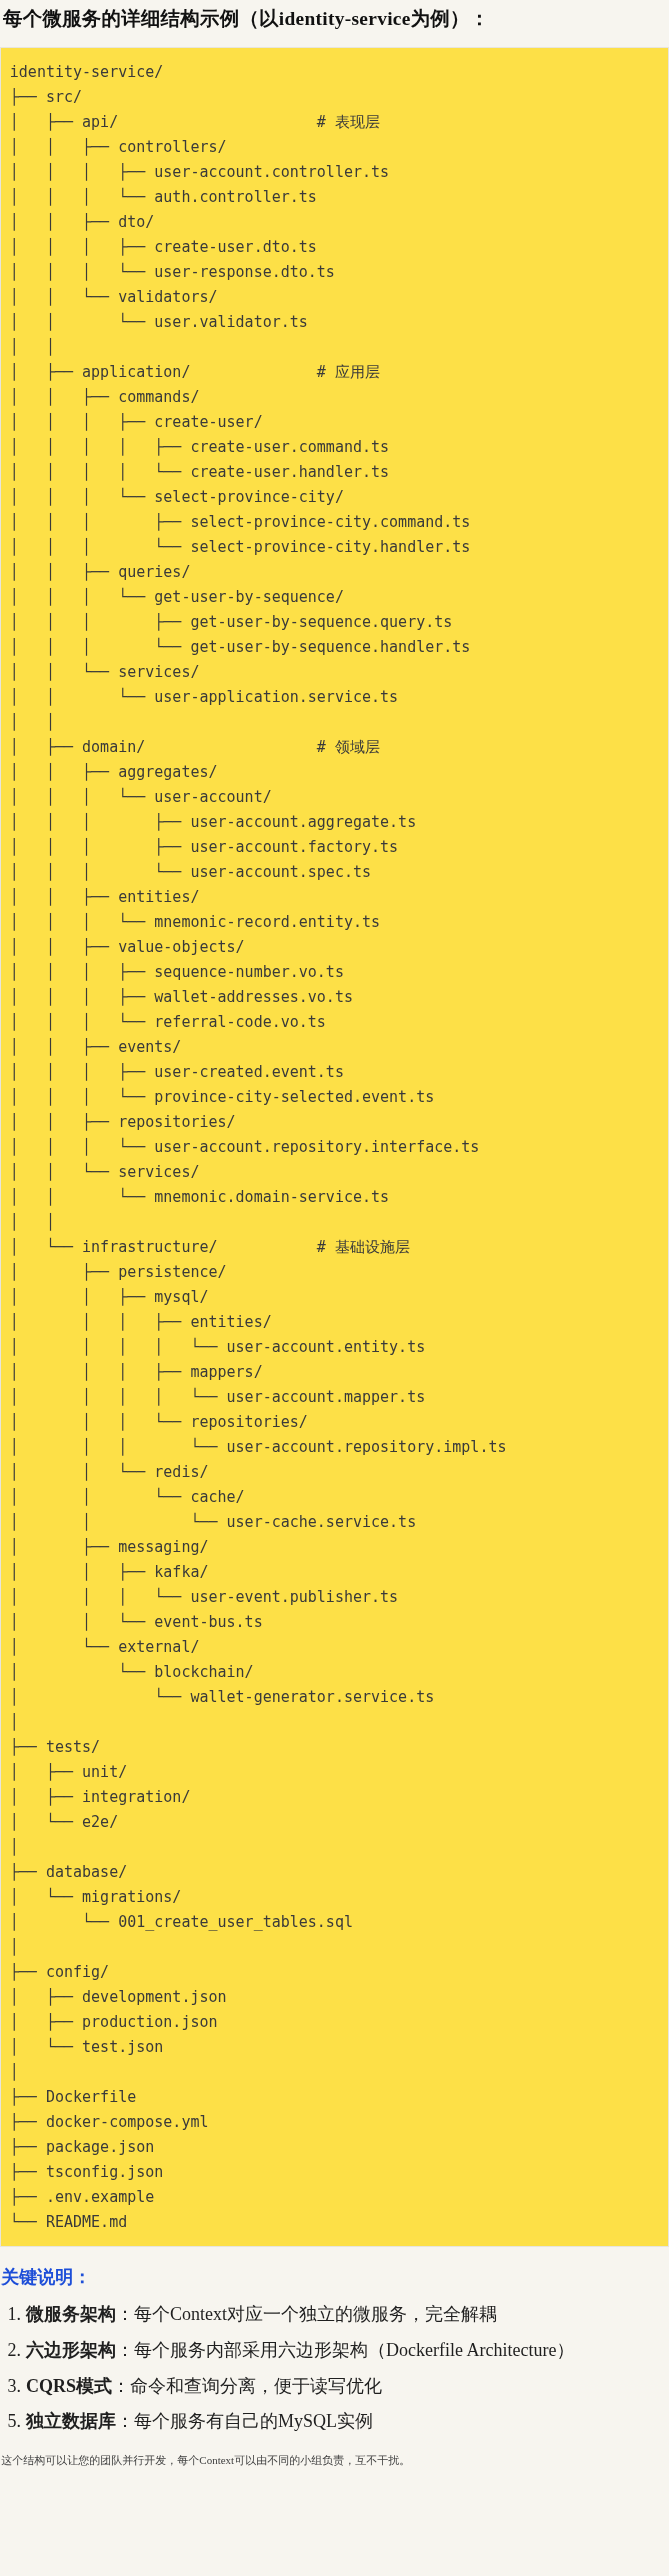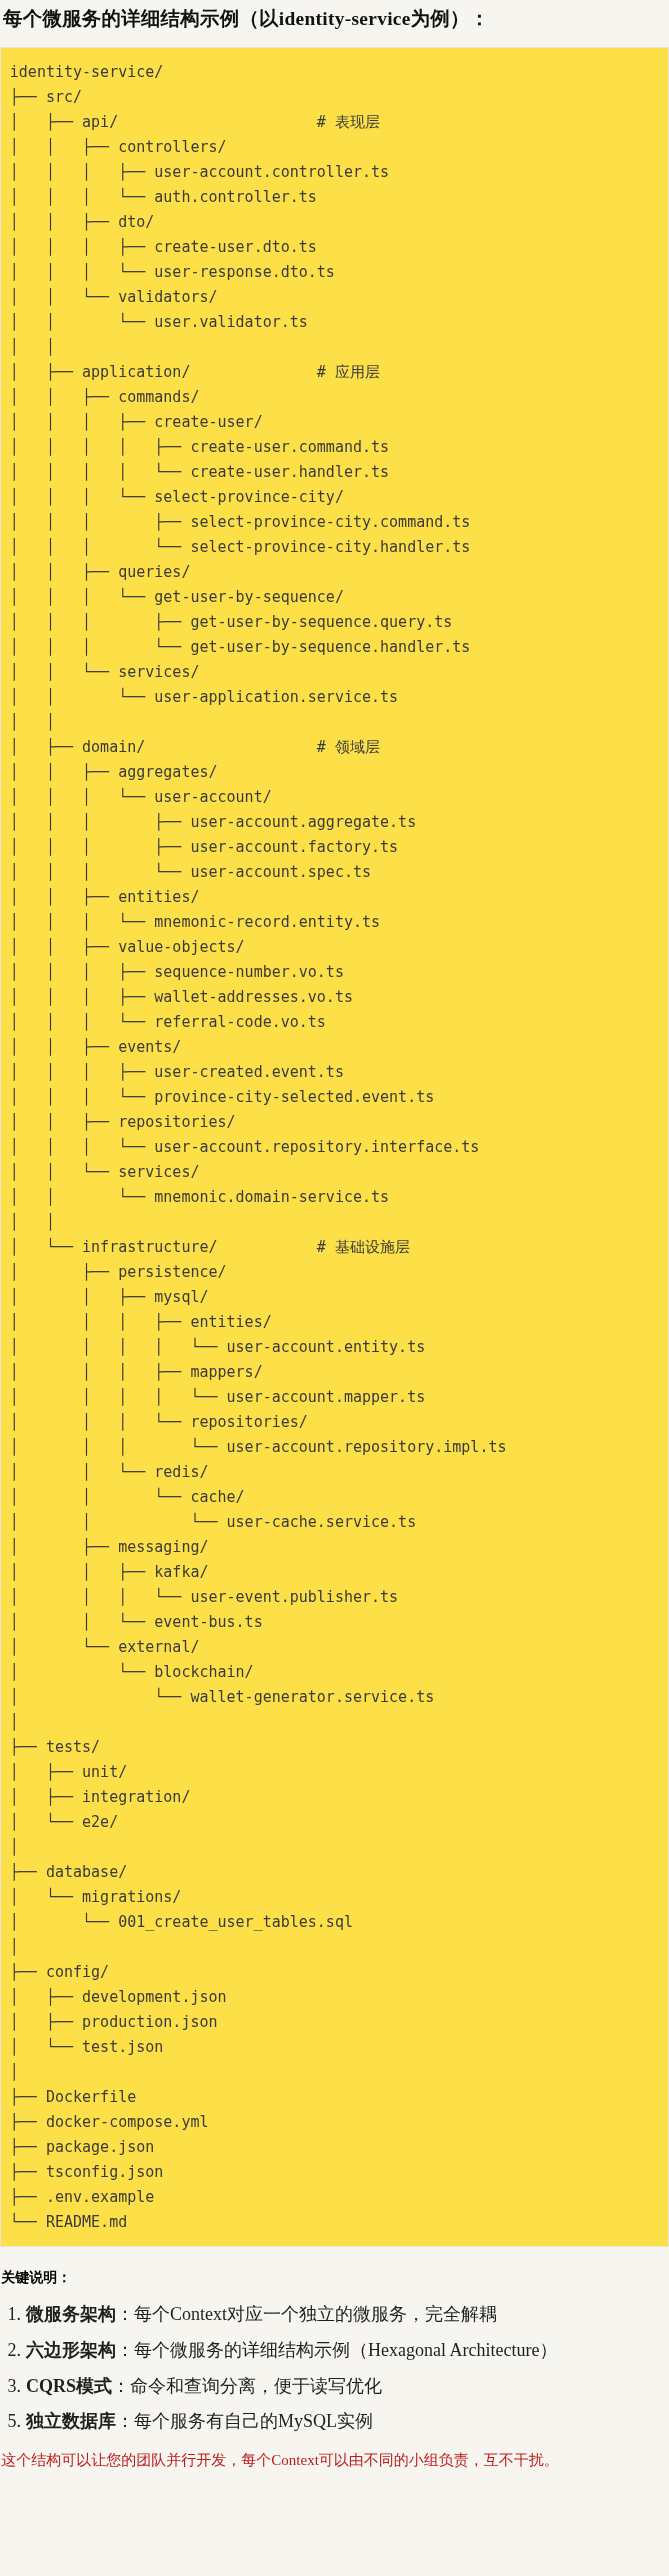--- a/index.html
+++ b/index.html
@@ -35,45 +35,45 @@
     line-height: 25px;
     color: #3a3a3a;
     white-space: pre;
     overflow: hidden;
   }
 
   .notes { padding: 0 5px 0 1.3px; }
 
   h2.notes-heading {
     margin: 17.5px 0 0 0;
-    font-size: 14px;
+    font-size: 18px;
     line-height: 25px;
     font-weight: bold;
-    color: #000000;
+    color: #1d4ed8;
   }
 
   ol.notes-list {
     list-style: none;
     margin: 12.5px 0 0 0;
     padding: 0 0 0 6.3px;
   }
   ol.notes-list li {
     font-size: 18px;
     line-height: 25px;
     margin-bottom: 10.6px;
     color: #1f1f1f;
   }
   ol.notes-list li .num { margin-right: 5px; }
   ol.notes-list li b { font-weight: bold; }
 
   p.notes-footer {
     margin: 13.8px 0 0 0;
-    font-size: 15px;
+    font-size: 11px;
     line-height: 24px;
-    color: #b91c1c;
+    color: #404040;
   }
 </style>
 </head>
 <body>
 
 <div class="page">
 
   <h1 class="doc-title">每个微服务的详细结构示例（以identity-service为例）：</h1>
 
   <pre class="code-block">identity-service/
@@ -163,21 +163,21 @@
 ├── tsconfig.json
 ├── .env.example
 └── README.md</pre>
 
   <div class="notes">
 
     <h2 class="notes-heading">关键说明：</h2>
 
     <ol class="notes-list">
       <li><span class="num">1.</span><b>微服务架构</b><span>：每个Context对应一个独立的微服务，完全解耦</span></li>
-      <li><span class="num">2.</span><b>六边形架构</b><span>：每个微服务的详细结构示例（Hexagonal Architecture）</span></li>
+      <li><span class="num">2.</span><b>六边形架构</b><span>：每个服务内部采用六边形架构（Dockerfile Architecture）</span></li>
       <li><span class="num">3.</span><b>CQRS模式</b><span>：命令和查询分离，便于读写优化</span></li>
       <li><span class="num">5.</span><b>独立数据库</b><span>：每个服务有自己的MySQL实例</span></li>
     </ol>
 
     <p class="notes-footer">这个结构可以让您的团队并行开发，每个Context可以由不同的小组负责，互不干扰。</p>
   </div>
 
 </div>
 
 

